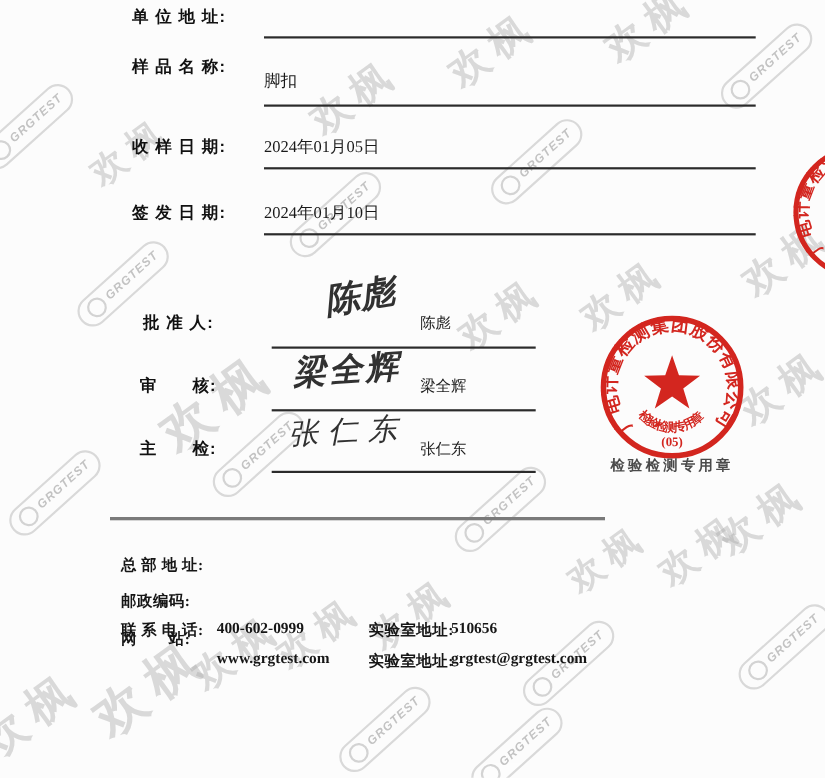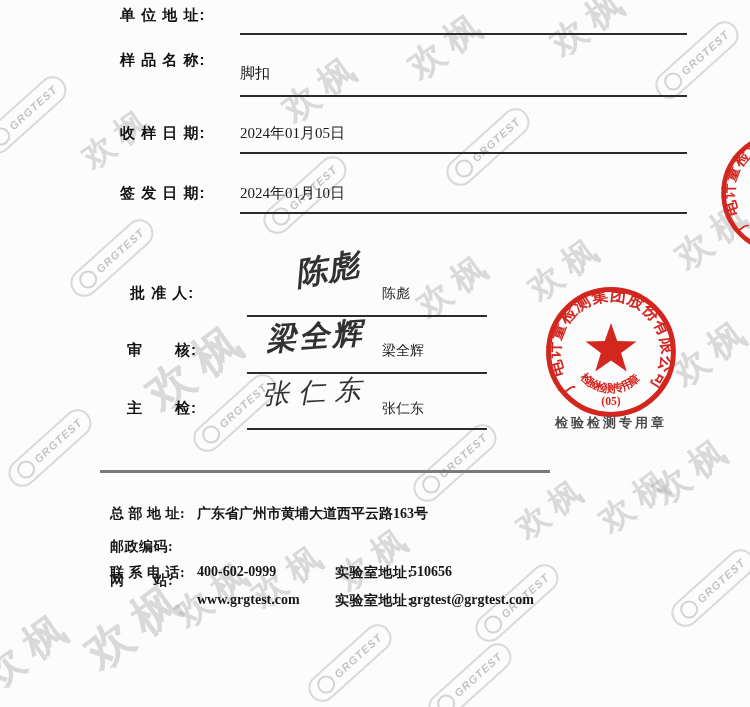--- a/index.html
+++ b/index.html
@@ -187,21 +187,20 @@
     </text>
     <polygon points="70,44 75.6,60.2 92.8,60.6 79.1,71 84.1,87.4 70,77.6 55.9,87.4 60.9,71 47.2,60.6 64.4,60.2" fill="#d3261f"></polygon>
     <text font-size="10" font-weight="bold" font-family="Liberation Serif, serif" fill="#d3261f">
       <textPath href="#a2b" textLength="61" lengthAdjust="spacing">检验检测专用章</textPath>
     </text>
   </svg>
 
   <span class="divider" style="left:100px;top:470px;width:450px"></span>
 
   <span class="abs foot-label" style="left:110px;top:505px">总 部 地 址:</span>
-  <span class="abs foot-value" style="left:197px;top:505px">广东省广州市黄埔大道西平云路163号</span>
 
   <span class="abs foot-label" style="left:110px;top:538px">邮政编码:</span>
 
   <span class="abs foot-label" style="left:110px;top:564px">联 系 电 话:</span>
   <span class="abs foot-value" style="left:197px;top:564px">400-602-0999</span>
   <span class="abs foot-label" style="left:335px;top:564px">实验室地址:</span>
   <span class="abs foot-value" style="left:410px;top:564px">510656</span>
 
   <span class="abs foot-label" style="left:110px;top:572px">网　　站:</span>
   <span class="abs foot-value" style="left:197px;top:592px">www.grgtest.com</span>

